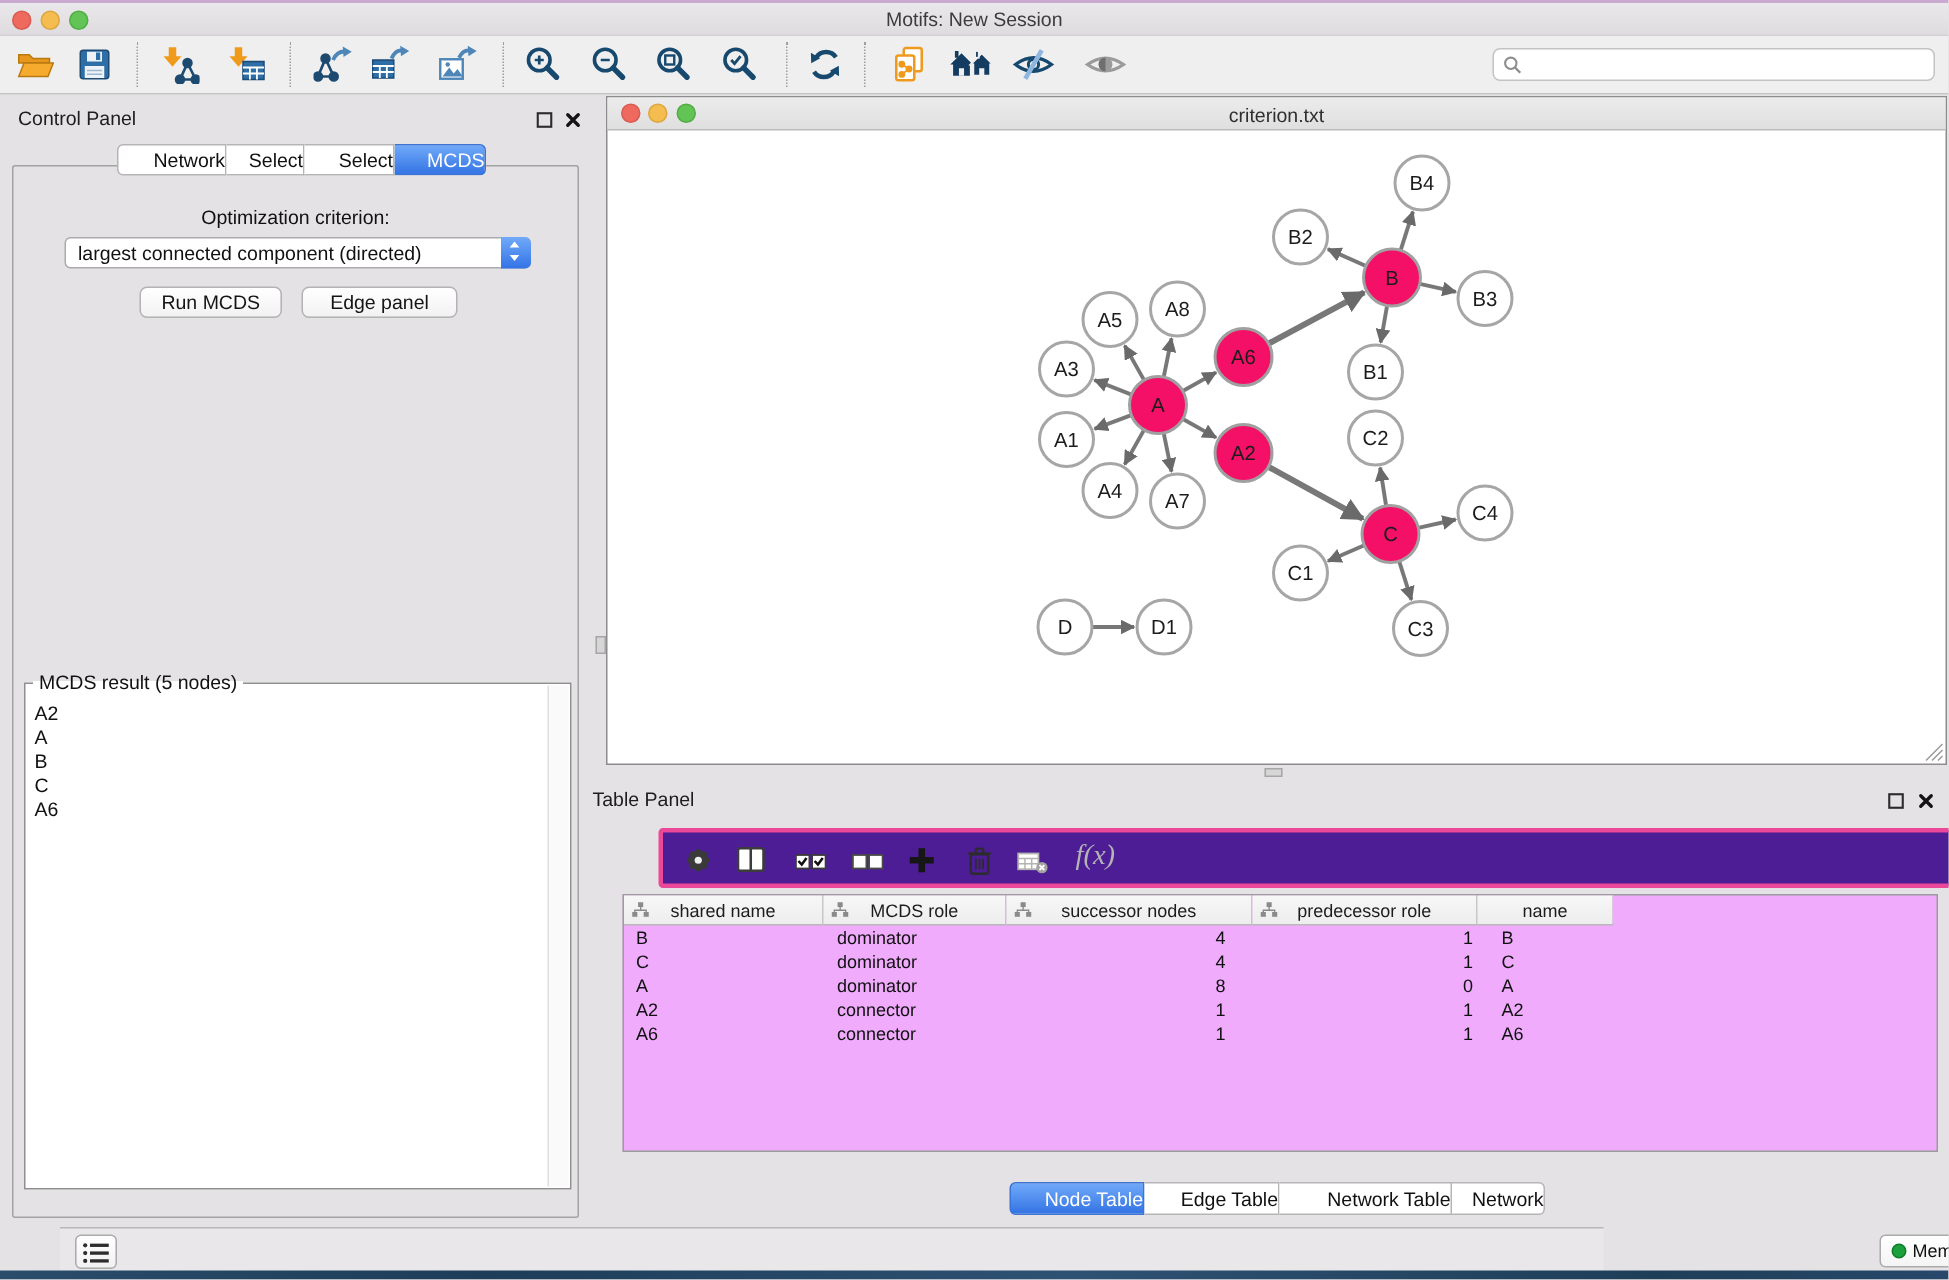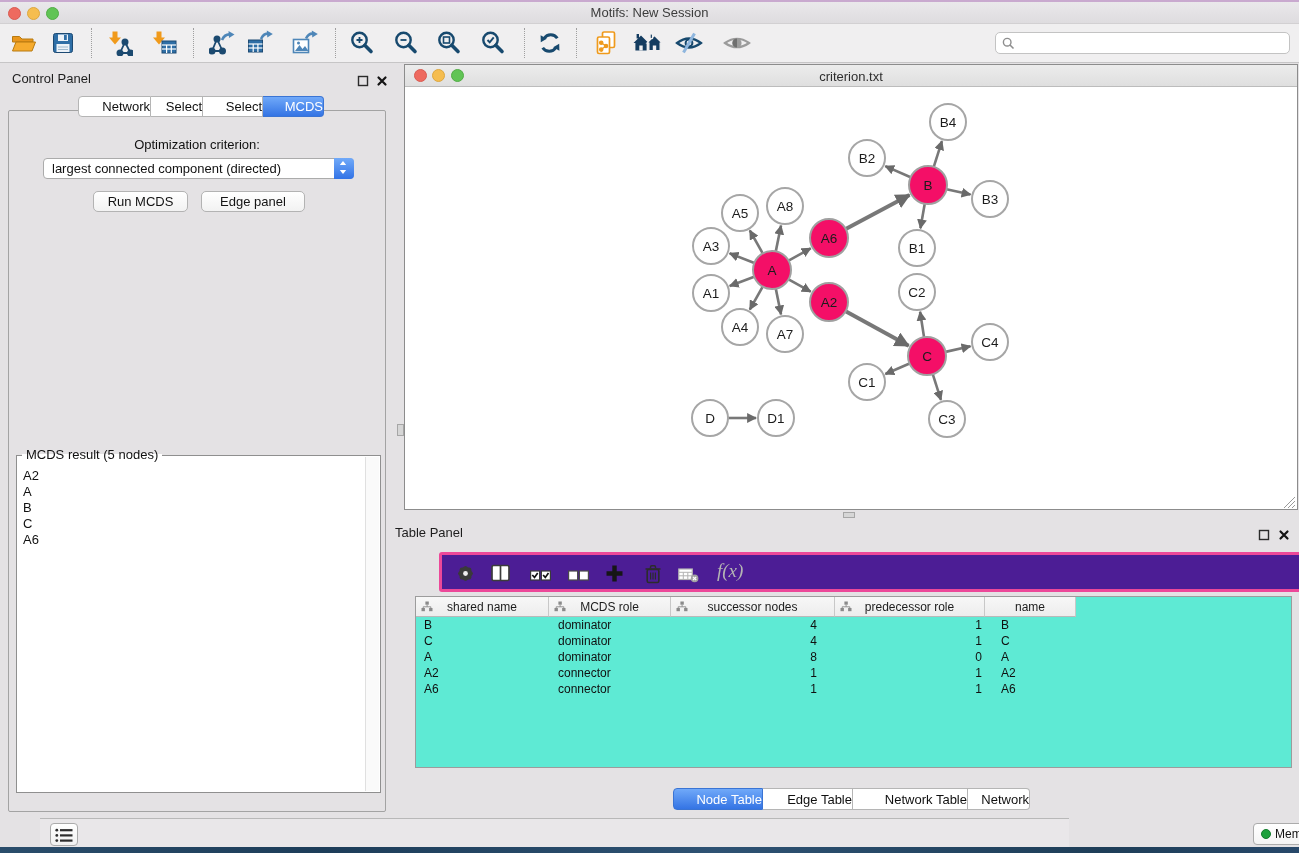--- a/index.html
+++ b/index.html
@@ -65,21 +65,21 @@
 #graph-svg { position:absolute; left:0; top:22px; }
 #netwin-grip { position:absolute; right:1px; bottom:1px; width:13px; height:13px; }
 
 
 #tp-title { left:395px; top:525px; }
 #tp-float { left:1258px; top:527px; }
 #tp-close { left:1278px; top:527px; }
 #tp-toolbar { left:439px; top:552px; width:877px; height:40px; background:#4c1d95; border:3px solid #ec4899; border-radius:3px; }
 .tpi { position:absolute; top:9px; }
 #tp-fx { position:absolute; left:275px; top:5px; font-family:"Liberation Serif",serif; font-style:italic; font-size:19px; color:#b4b4b4; }
-#tp-table { left:415px; top:596px; width:877px; height:172px; background:#5eead4; border:1px solid #9c9c9c;text-decoration:underline; }
+#tp-table { left:415px; top:596px; width:877px; height:172px; background:#f0abfc; border:1px solid #9c9c9c;text-decoration:underline; }
 #tp-header { position:absolute; left:0; top:0; height:20px; display:flex; }
 .th { position:relative; height:20px; background:linear-gradient(#f7f7f7,#ededed); border-right:1px solid #c8c8c8; border-bottom:1px solid #b9b9b9; font-size:12px; color:#1c1c1c; text-align:center; line-height:20px; }
 .th svg { position:absolute; left:5px; top:4px; }
 #tp-rows { position:absolute; left:0; top:20px; }
 .tr { display:flex; height:16px; }
 .td { font-size:12px; line-height:16px; color:#101010; white-space:nowrap; overflow:hidden; }
 #tp-tabs { left:673px; top:788px; }
 #tp-tabs .tab { font-size:13px; height:22px; line-height:21px; }
 
 

